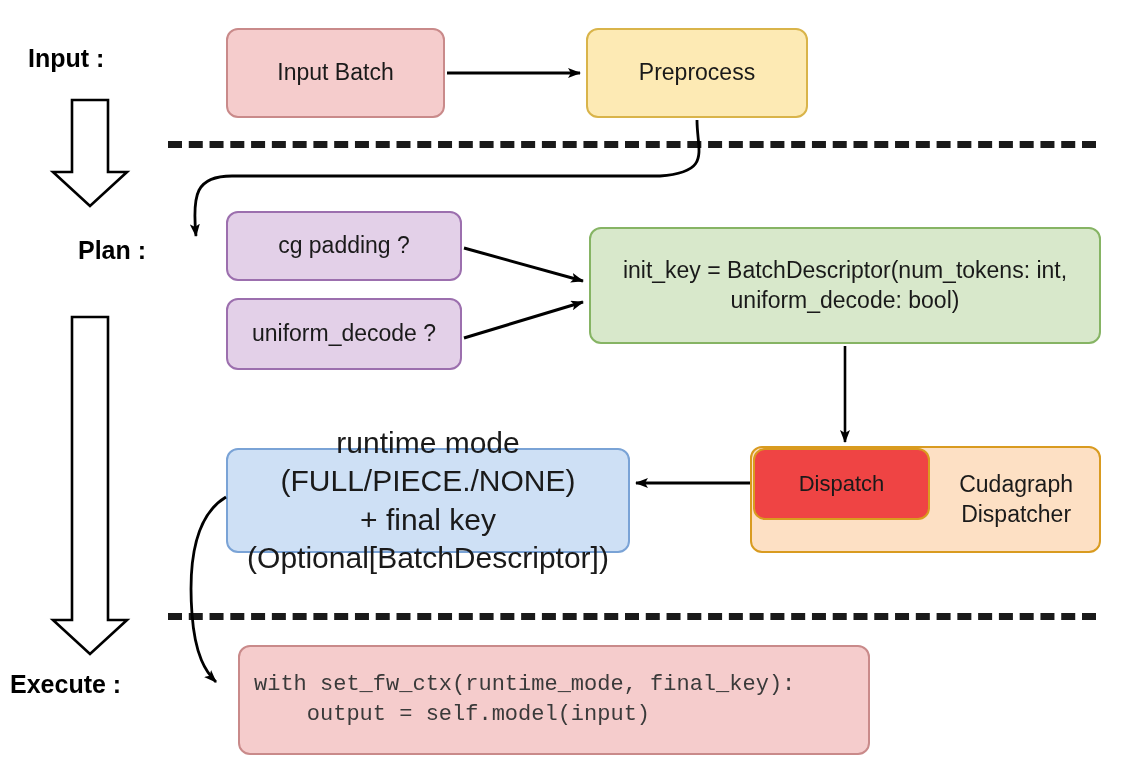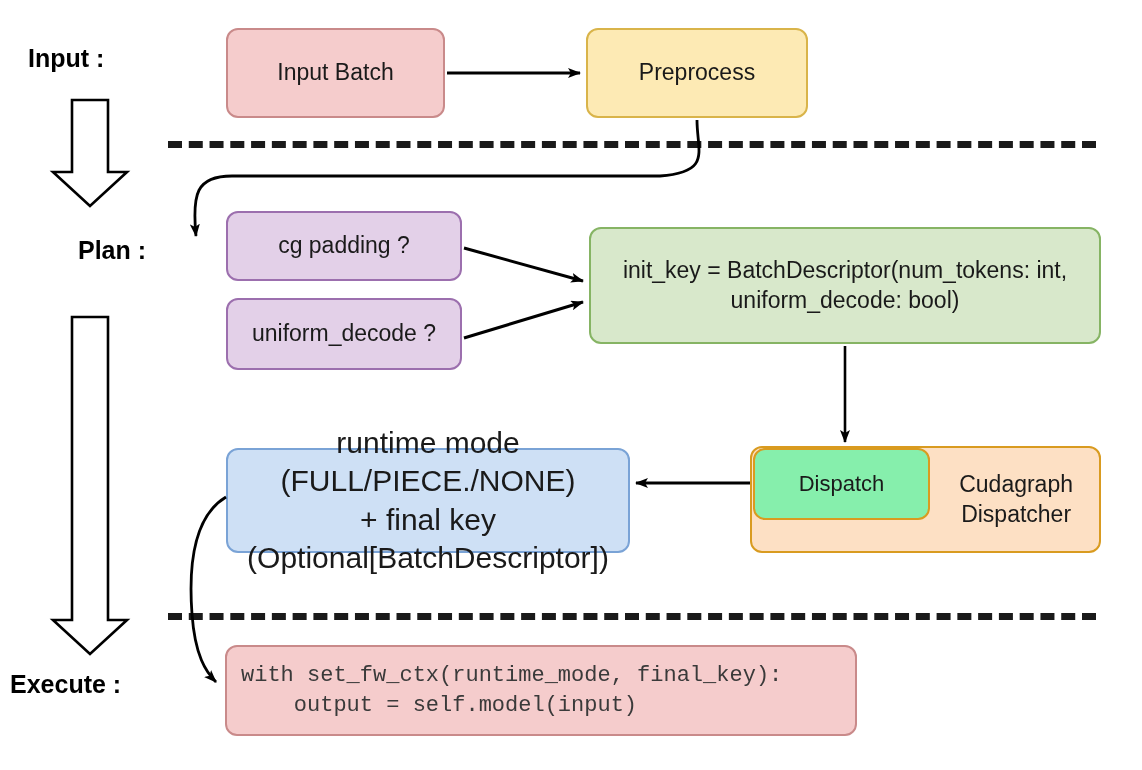--- a/index.html
+++ b/index.html
@@ -71,30 +71,30 @@
     background: #d8e8cb; border: 2px solid #86b464;
   }
   .node-cudagraph-dispatcher {
     left: 750px; top: 446px; width: 351px; height: 107px;
     background: #fde0c4; border: 2px solid #d99b20;
     align-items: center; justify-content: flex-end;
     padding-right: 26px;
   }
   .node-dispatch {
     left: 753px; top: 448px; width: 177px; height: 72px;
-    background: #86efac; border: 2px solid #d99b20;
+    background: #ef4444; border: 2px solid #d99b20;
     font-size: 22px;
   }
   .node-runtime-mode {
     left: 226px; top: 448px; width: 404px; height: 105px;
     background: #cee0f5; border: 2px solid #7aa3d6;
     font-size: 30px;
   }
   .node-exec-code {
-    left: 225px; top: 645px; width: 632px; height: 91px;
+    left: 238px; top: 645px; width: 632px; height: 110px;
     background: #f5cccc; border: 2px solid #c98a8a;
   }
   .dashed-line {
     position: absolute;
     height: 0px;
     border-top: 7px dashed #1a1a1a;
   }
   .dash-top { left: 168px; top: 141px; width: 928px; }
   .dash-bottom { left: 168px; top: 613px; width: 928px; }
   svg.overlay {

